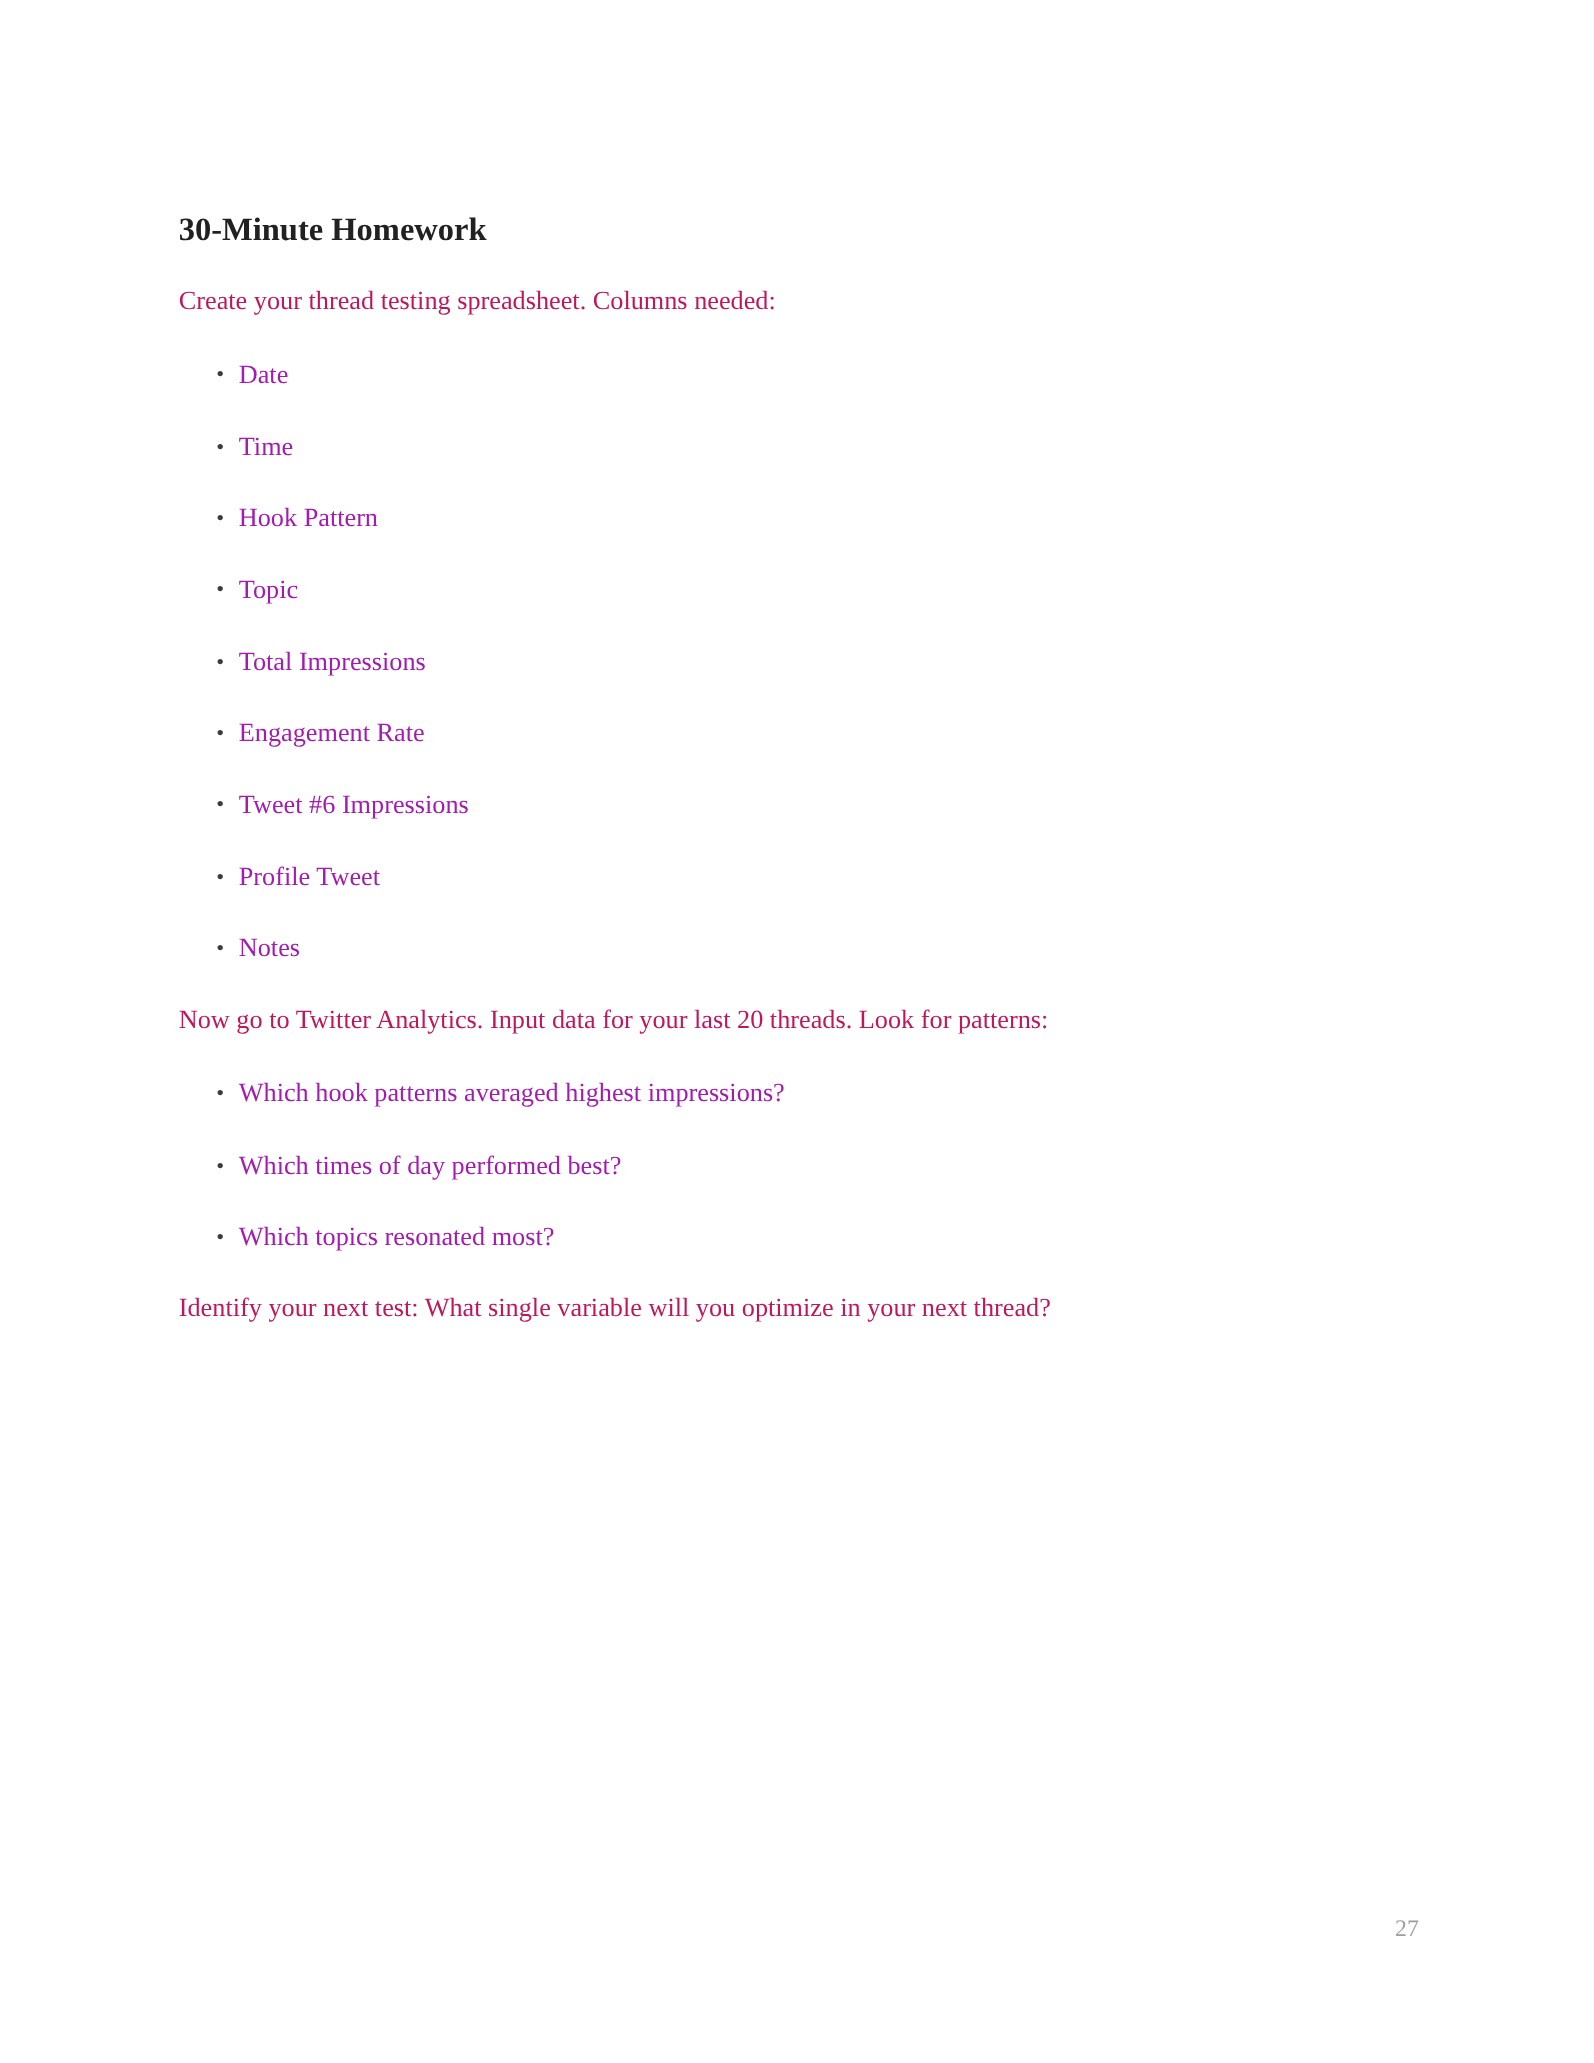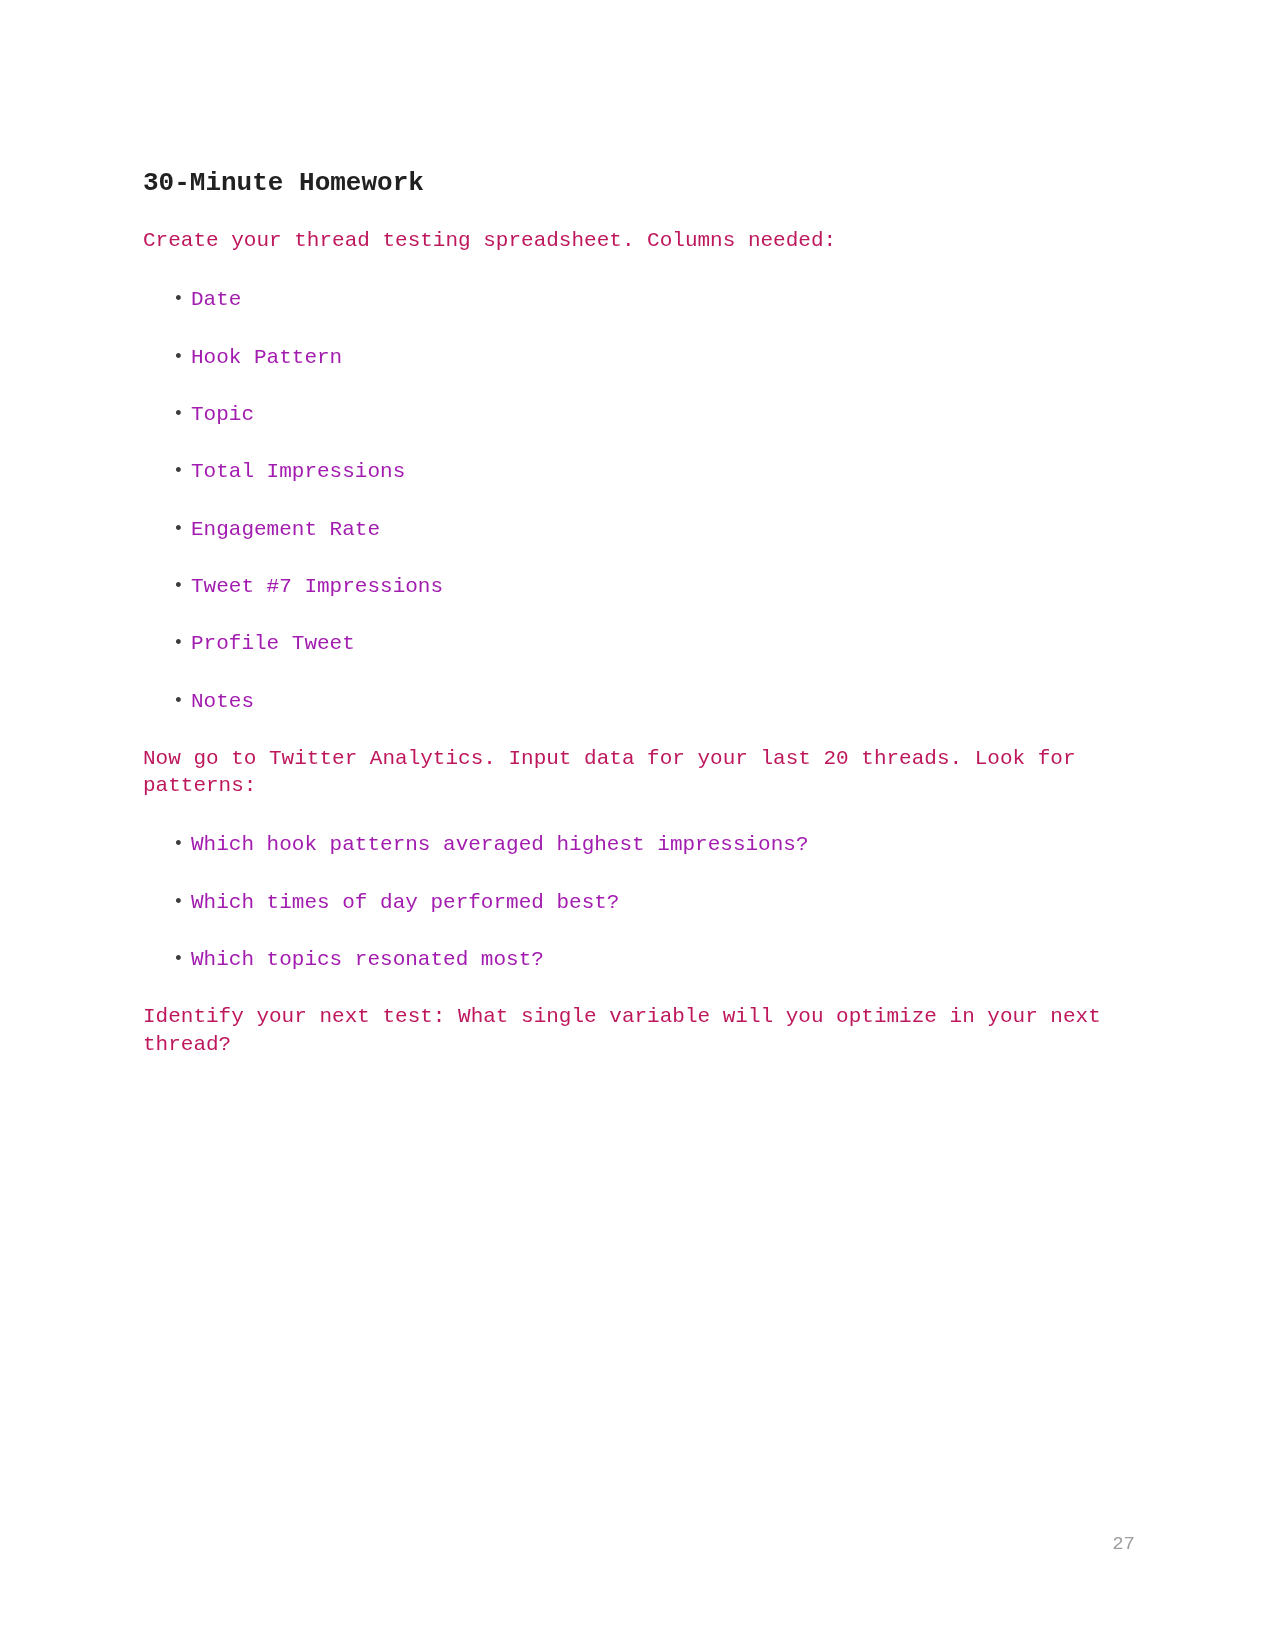--- a/index.html
+++ b/index.html
@@ -5,21 +5,21 @@
   html, body {
     margin: 0;
     padding: 0;
     background: #ffffff;
   }
   .page {
     position: relative;
     width: 1275px;
     height: 1650px;
     background: #ffffff;
-    font-family: Liberation Mono, monospace;
+    font-family: Liberation Serif, serif;
     overflow: hidden;
     box-sizing: border-box;
   }
   .content {
     padding: 168px 143px 0 143px;
     box-sizing: border-box;
   }
   .doc-heading {
     font-size: 26px;
     line-height: 1.2;
@@ -68,25 +68,26 @@
 
 <div class="page">
   <div class="content">
 
     <h1 class="doc-heading">30-Minute Homework</h1>
 
     <p class="doc-paragraph">Create your thread testing spreadsheet. Columns needed:</p>
 
     <ul class="doc-list">
         <li>Date</li>
+        <li>Time</li>
         <li>Hook Pattern</li>
         <li>Topic</li>
         <li>Total Impressions</li>
         <li>Engagement Rate</li>
-        <li>Tweet #7 Impressions</li>
+        <li>Tweet #6 Impressions</li>
         <li>Profile Tweet</li>
         <li>Notes</li>
       </ul>
 
     <p class="doc-paragraph">Now go to Twitter Analytics. Input data for your last 20 threads. Look for patterns:</p>
 
     <ul class="doc-list">
         <li>Which hook patterns averaged highest impressions?</li>
         <li>Which times of day performed best?</li>
         <li>Which topics resonated most?</li>

